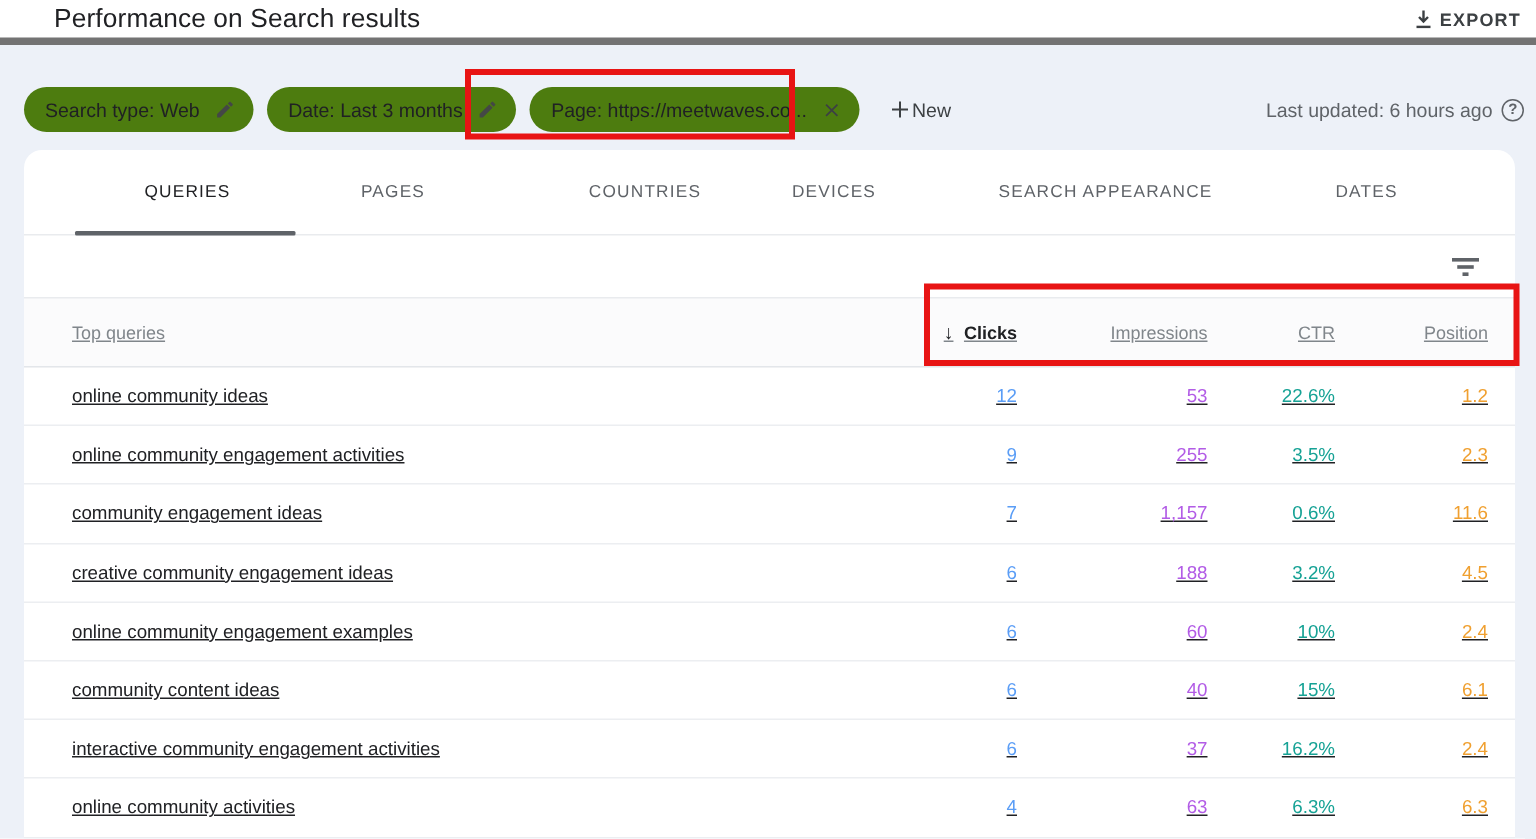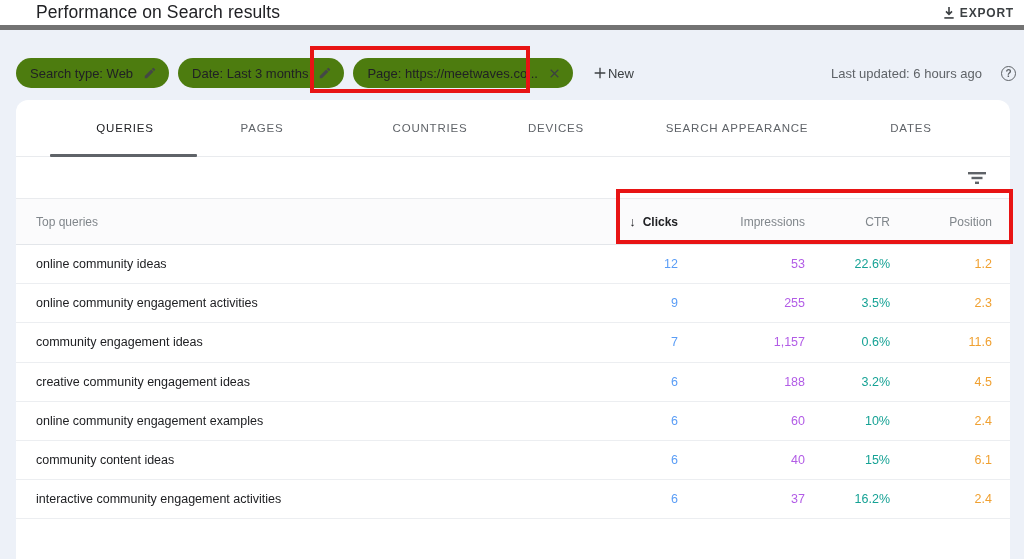--- a/index.html
+++ b/index.html
@@ -38,21 +38,21 @@
     font-size:13px; color:#202124; cursor:pointer;
   }
   .chip svg { flex:none; }
   .new-btn {
     display:flex; align-items:center; margin-left:10px;
     background:none; border:none; cursor:pointer;
     font-size:13px; font-weight:500; color:#3c4043;
     font-family:"Liberation Sans", sans-serif;
   }
   .last-updated {
-    margin-left:auto; display:flex; align-items:center; gap:19px;
+    margin-left:auto; display:flex; align-items:center; gap:6px;
     font-size:13px; color:#5f6368;
   }
 
   
   .card {
     position:absolute; left:16px; top:100px; width:994px; height:459px;
     background:#ffffff; border-radius:12px 12px 0 0;
   }
 
   
@@ -75,21 +75,21 @@
   .toolrow { position:relative; height:41px; }
   .filter-icon-btn {
     position:absolute; right:20px; top:8px; width:26px; height:26px;
     display:flex; align-items:center; justify-content:center;
     background:none; border:none; cursor:pointer;
   }
 
   
   .tgrid {
     display:grid; grid-template-columns:1fr 120px 127px 85px 102px;
-    align-items:center; padding-left:20px; padding-right:18px;
+    align-items:center; padding-left:32px; padding-right:18px;text-decoration:underline;
   }
   .thead {
     height:47px; background:#fbfbfc;
     border-top:1px solid #e9ebee; border-bottom:1px solid #e3e6ea;
     font-size:12px; color:#80868b;
   }
   .thead .num { font-weight:400; }
   .thead .sorted { color:#202124; font-weight:700; display:flex; align-items:center; justify-content:flex-end; gap:7px; }
   .sort-arrow { font-weight:400; font-size:13px; }
   .num { text-align:right; }
@@ -243,16 +243,23 @@
     <div class="num v-ctr">15%</div>
     <div class="num v-pos">6.1</div>
   </div>
   <div class="tgrid trow">
     <div class="qcell">interactive community engagement activities</div>
     <div class="num v-clicks">6</div>
     <div class="num v-impr">37</div>
     <div class="num v-ctr">16.2%</div>
     <div class="num v-pos">2.4</div>
   </div>
+  <div class="tgrid trow">
+    <div class="qcell">online community activities</div>
+    <div class="num v-clicks">4</div>
+    <div class="num v-impr">63</div>
+    <div class="num v-ctr">6.3%</div>
+    <div class="num v-pos">6.3</div>
+  </div>
 </div>
 
 <div class="annotation ann-chip"></div>
 <div class="annotation ann-header"></div>
 
 </body></html>

